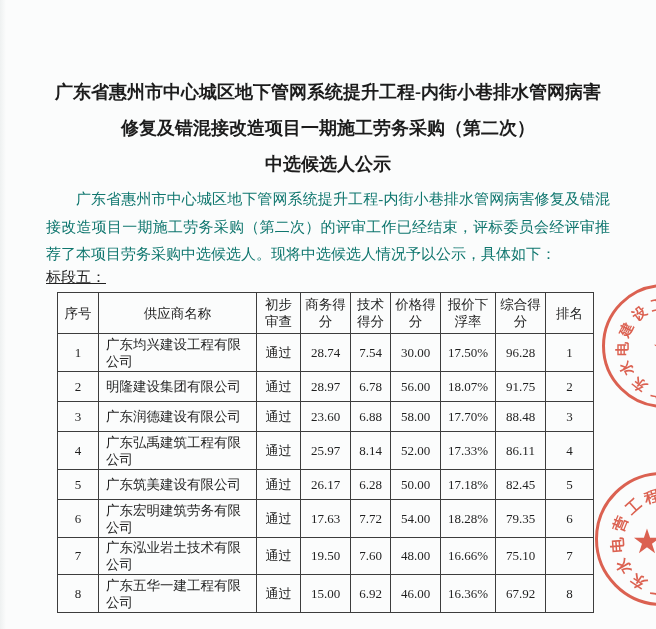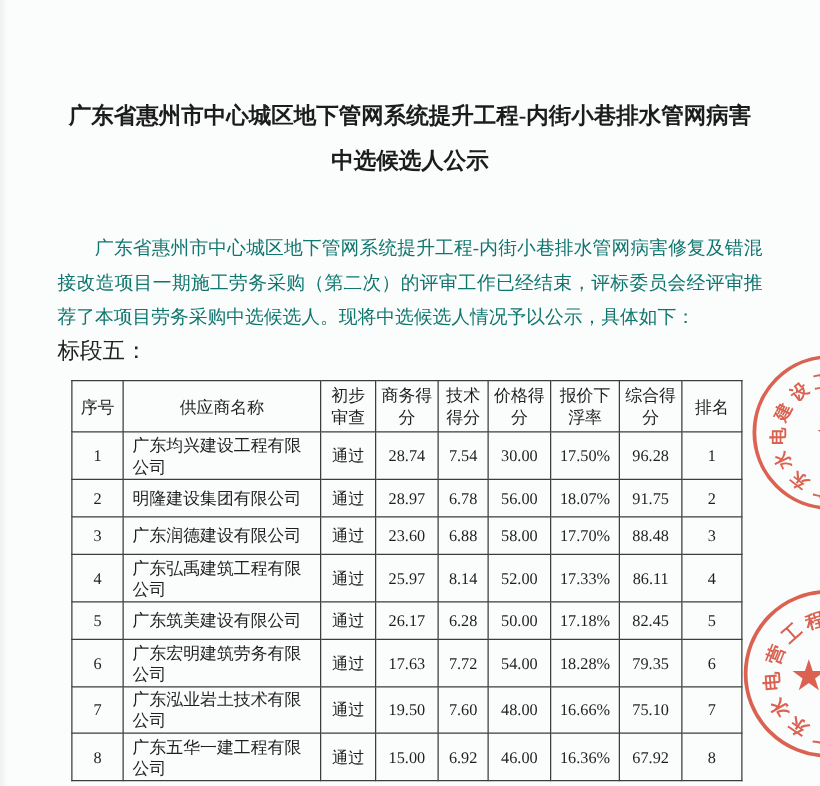--- a/index.html
+++ b/index.html
@@ -30,24 +30,24 @@
   .title div{line-height:36px;}
   .para{
     position:absolute;top:186px;left:46px;width:564px;
     font-size:15px;line-height:27.5px;
     text-align:justify;
     text-indent:2em;
     color:#0f766e;
   }
   .section-label{
     position:absolute;top:268px;left:46px;
-    font-size:18px;color:#222;
+    font-size:15px;color:#222;text-decoration:underline;
   }
   table.score-table{
-    position:absolute;top:304px;left:57px;
+    position:absolute;top:292px;left:57px;
     width:536px;
     border-collapse:collapse;
     table-layout:fixed;
     background:transparent;
   }
   table.score-table th,
   table.score-table td{
     border:1px solid #3d3d3d;
     font-weight:normal;
     text-align:center;
@@ -99,20 +99,21 @@
   }
 </style>
 </head>
 <body>
 
 <div class="page">
   <div class="scan-edge"></div>
 
   <div class="title">
     <div>广东省惠州市中心城区地下管网系统提升工程-内街小巷排水管网病害</div>
+    <div>修复及错混接改造项目一期施工劳务采购（第二次）</div>
     <div>中选候选人公示</div>
   </div>
 
   <div class="para">广东省惠州市中心城区地下管网系统提升工程-内街小巷排水管网病害修复及错混接改造项目一期施工劳务采购（第二次）的评审工作已经结束，评标委员会经评审推荐了本项目劳务采购中选候选人。现将中选候选人情况予以公示，具体如下：</div>
 
   <div class="section-label">标段五：</div>
 
   <table class="score-table">
     <colgroup>
       <col style="width:41px">

